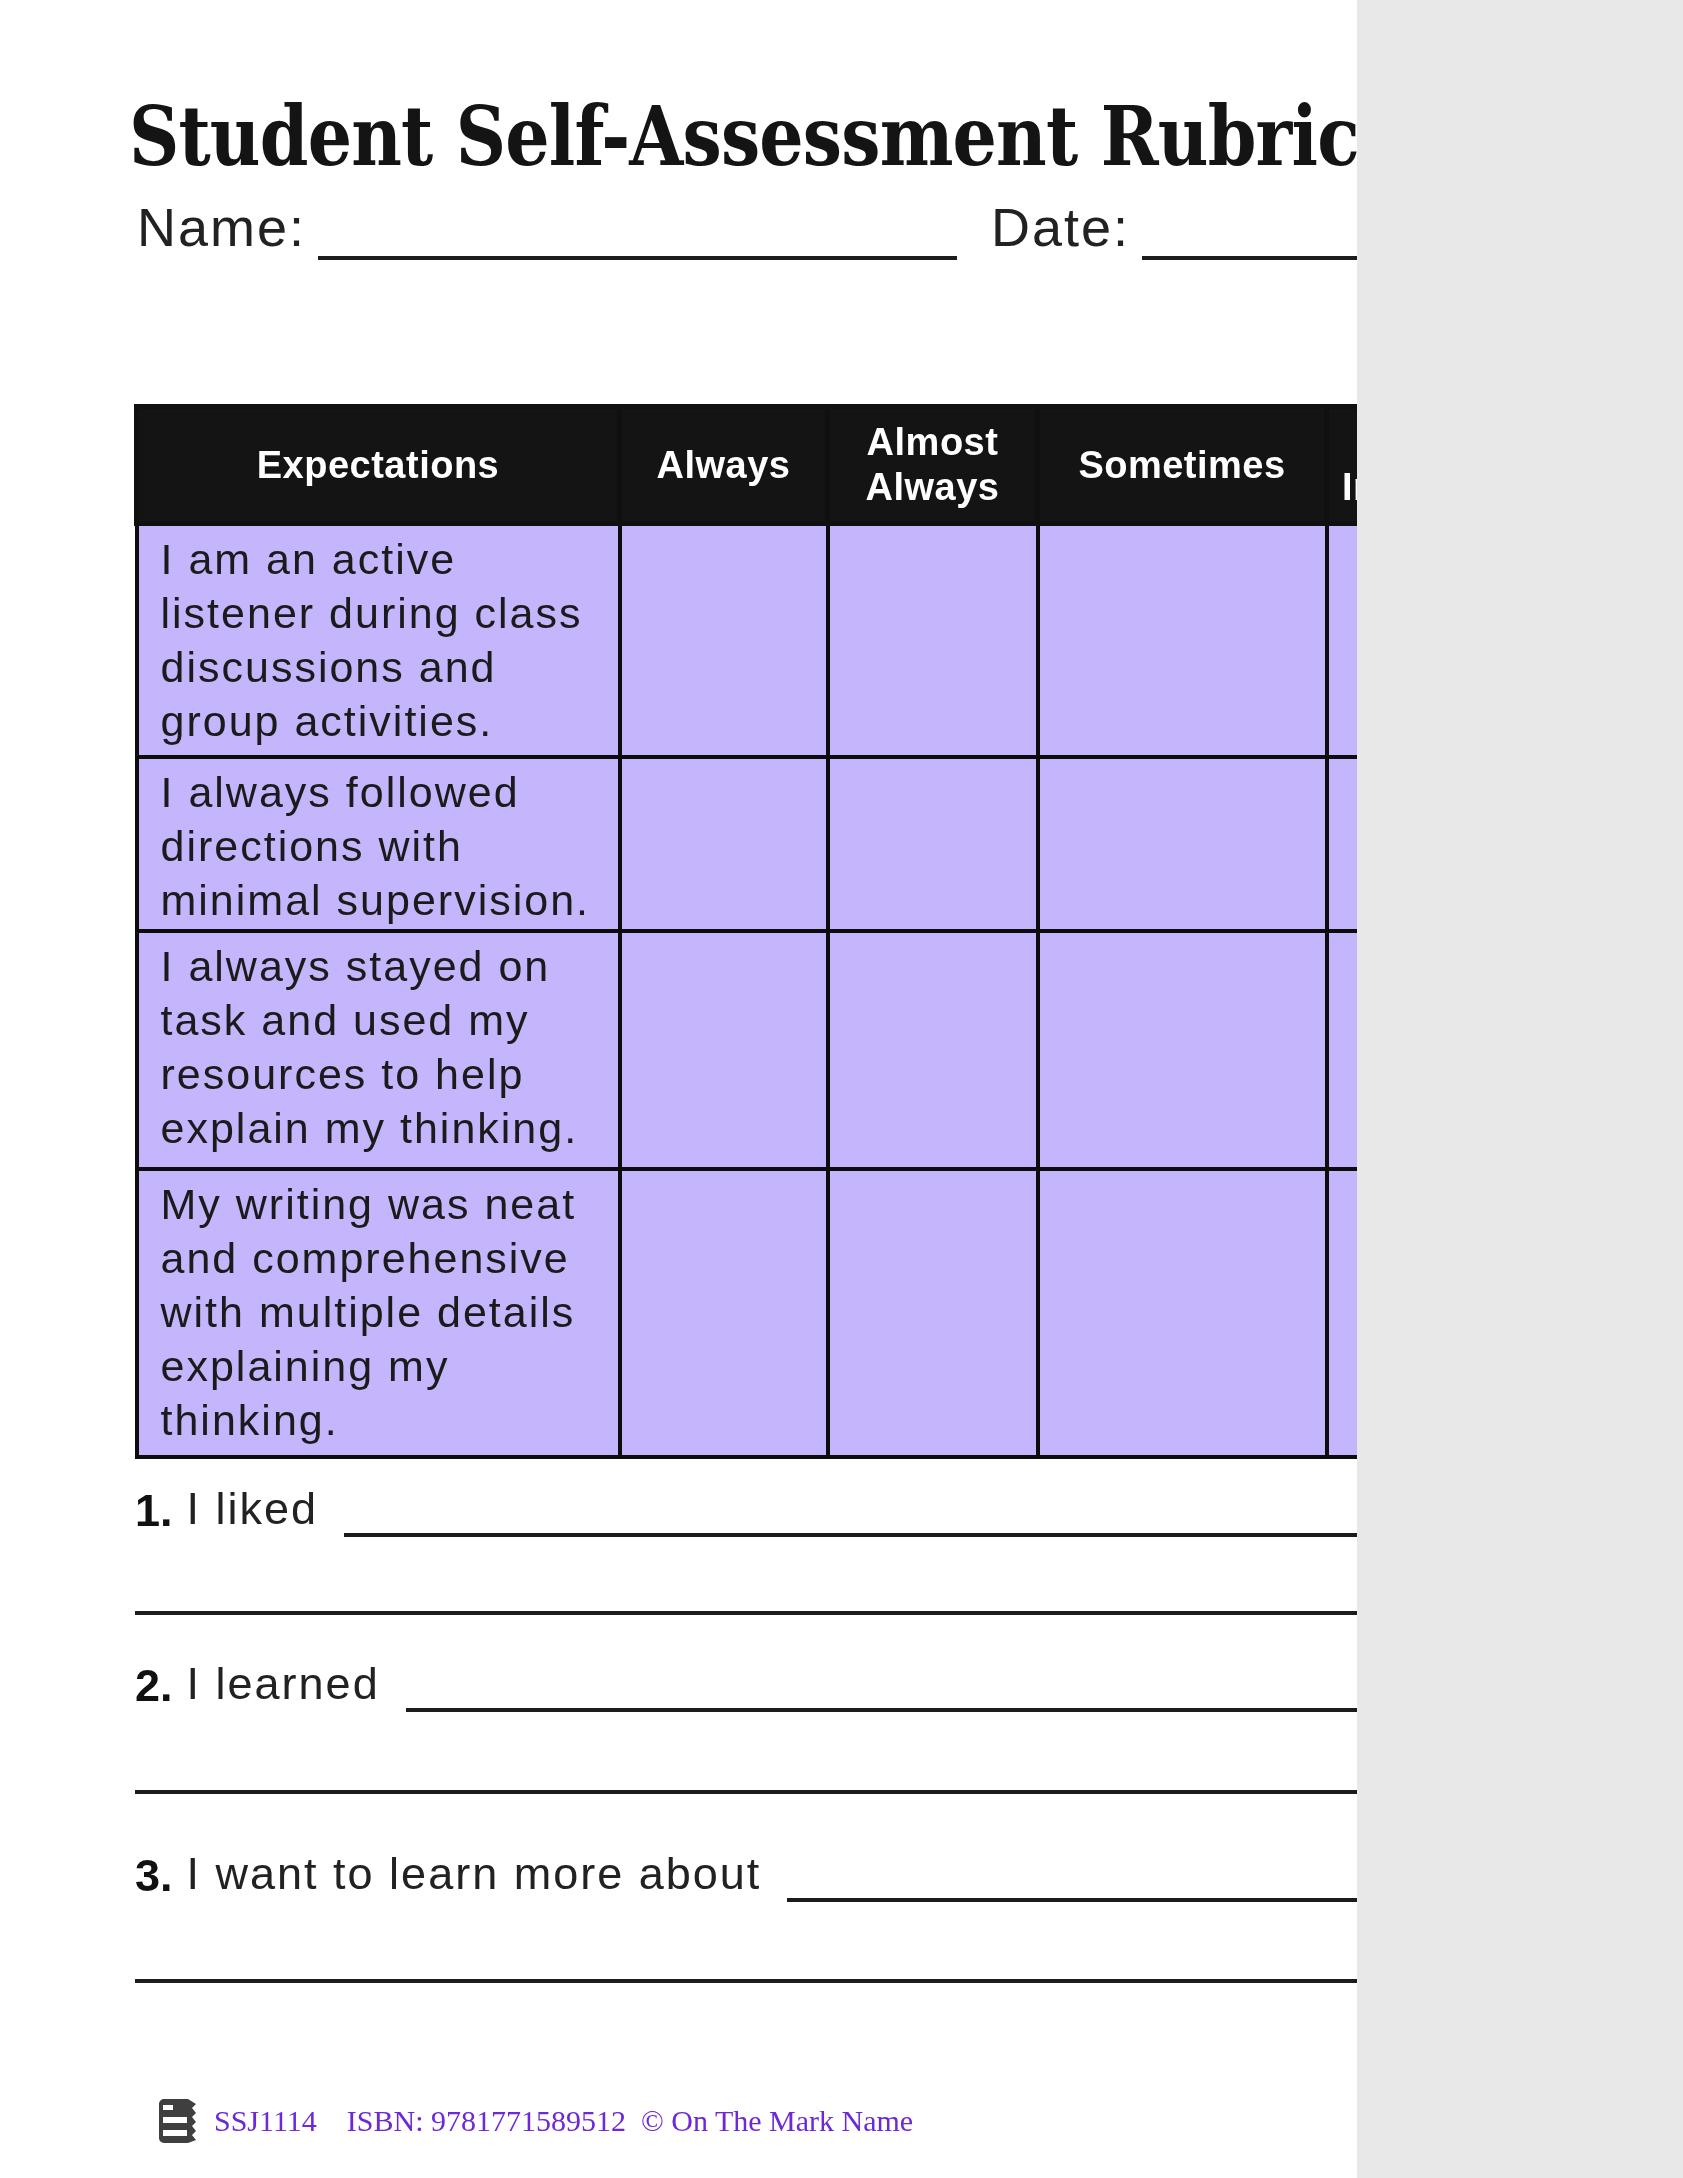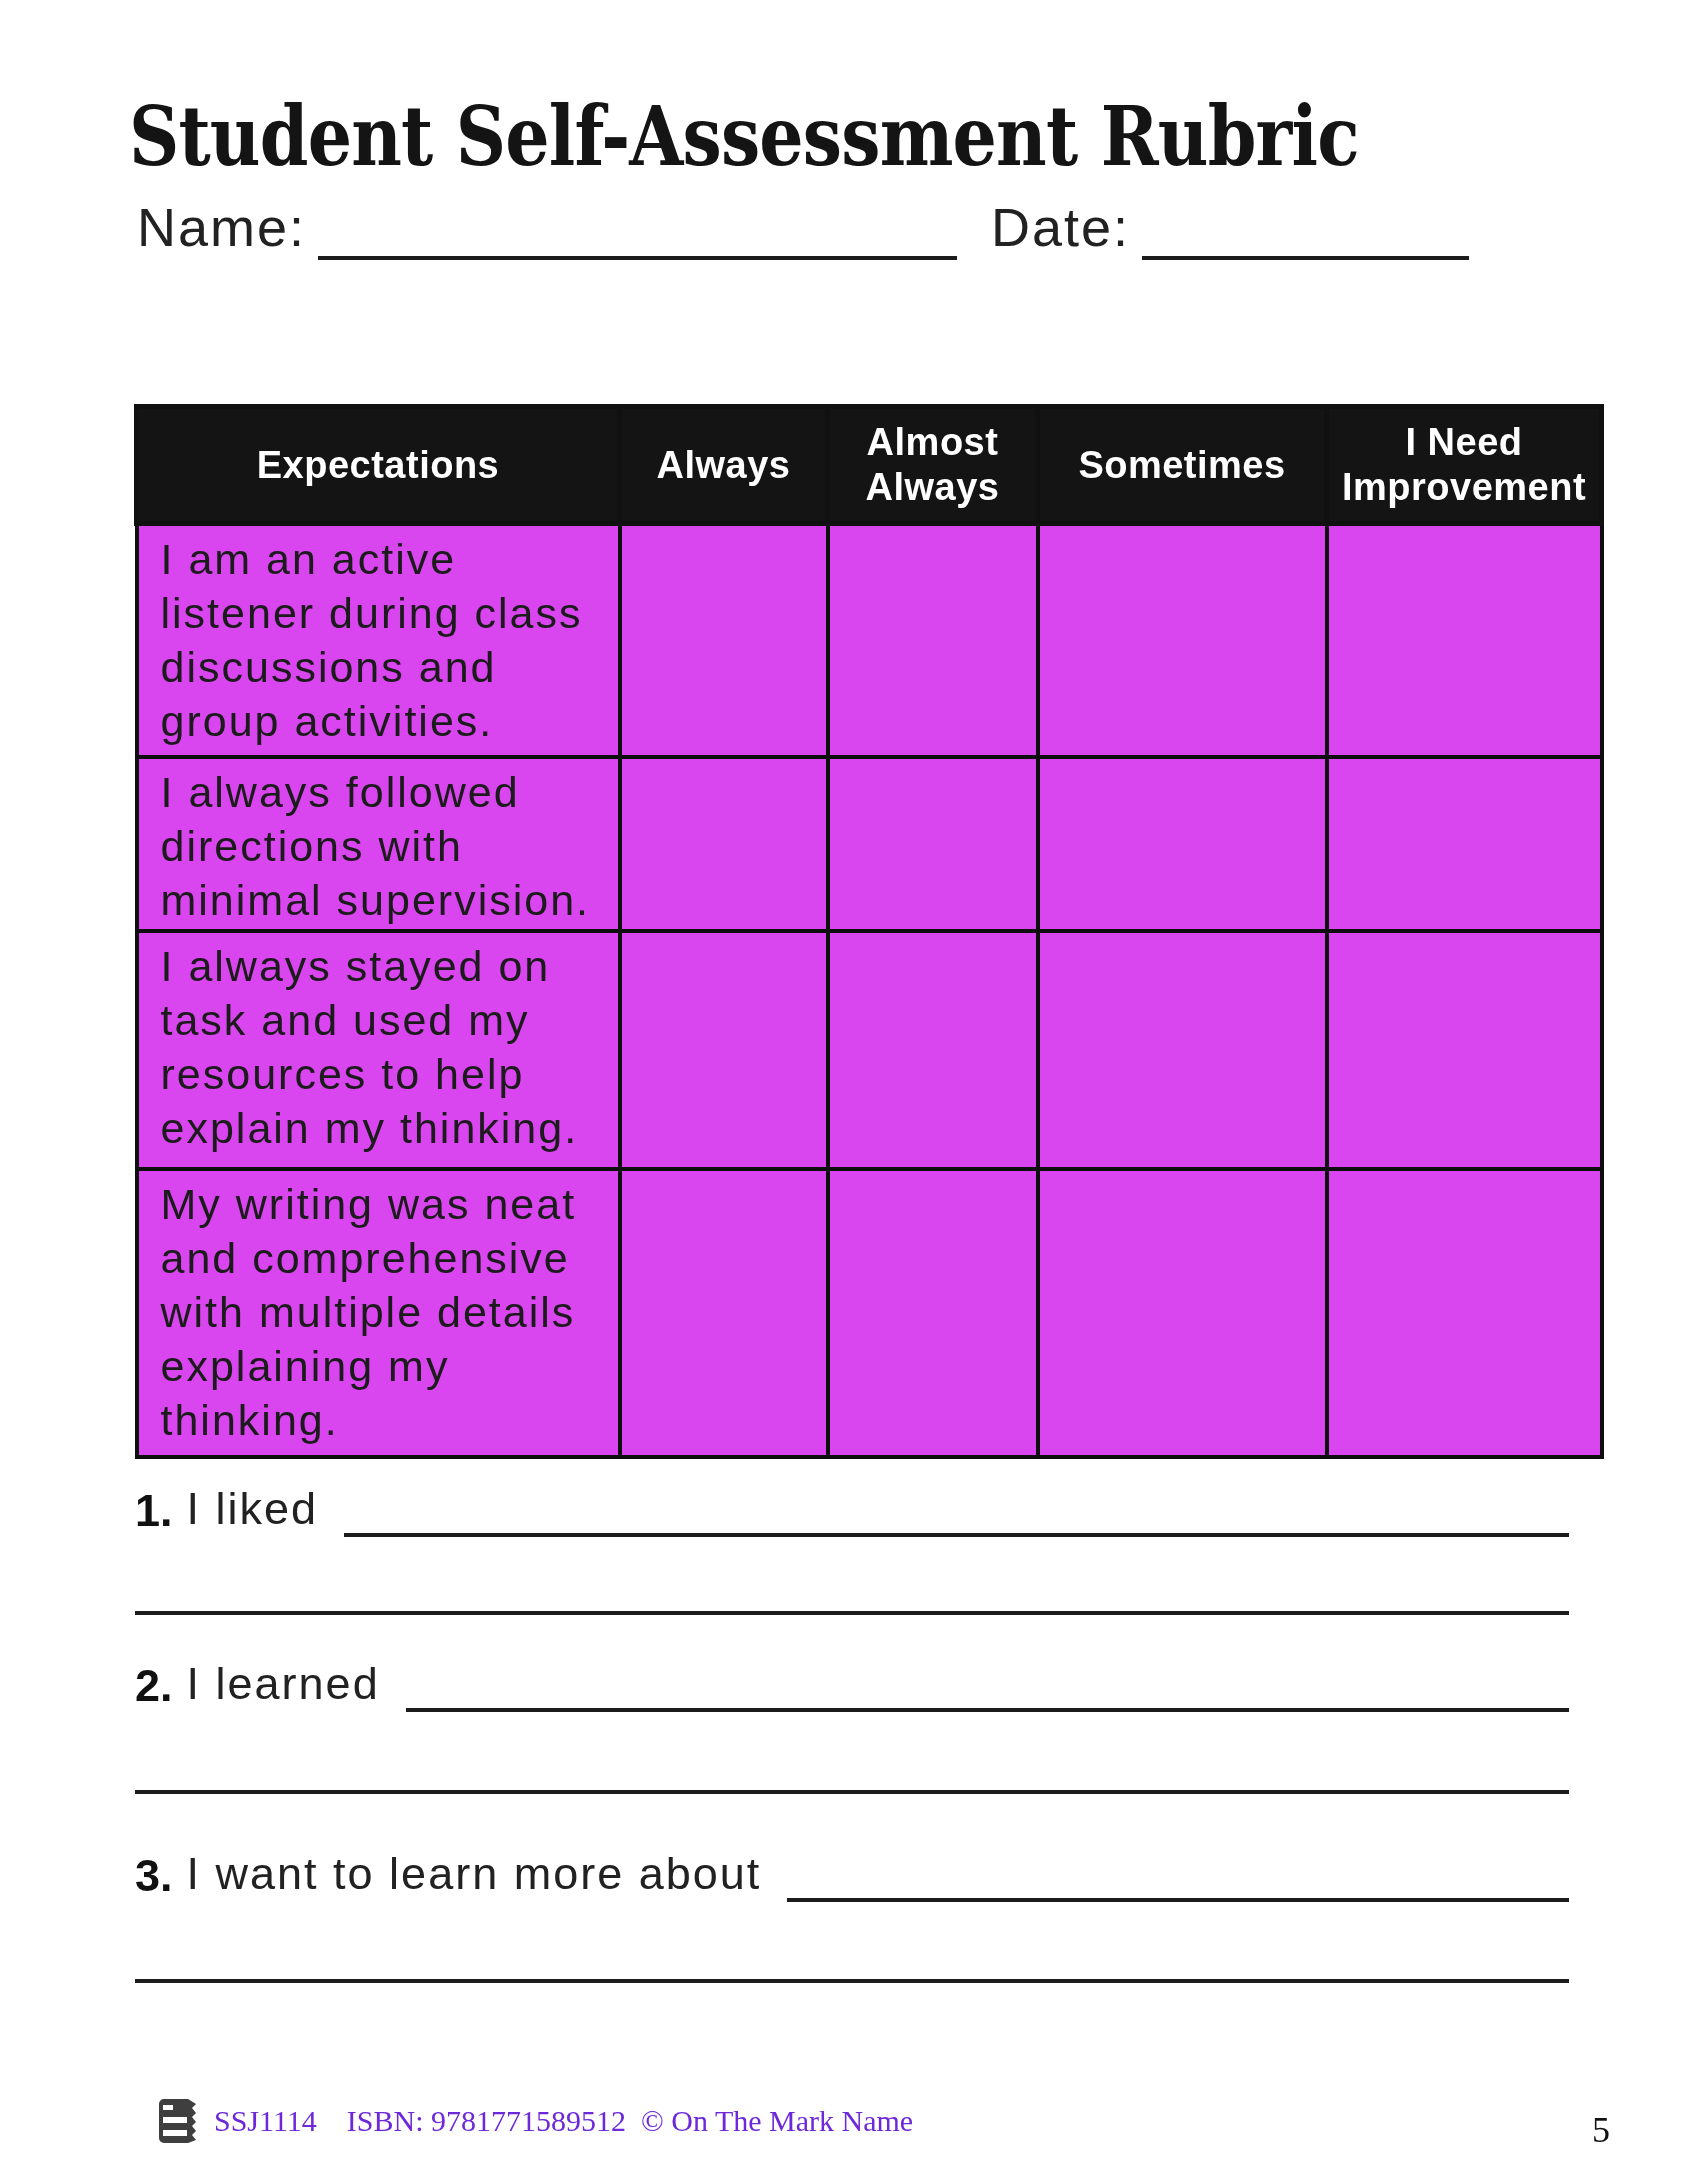--- a/index.html
+++ b/index.html
@@ -1,17 +1,17 @@
 <!DOCTYPE html>
 <html><head>
 <meta charset="utf-8">
 <style>
   html,body { margin:0; padding:0; background:#e8e8e8; }
   .page {
-    position:relative; width:1683px; height:2178px; background:#ffffff;
+    position:relative; width:1357px; height:2178px; background:#ffffff;
     font-family:"Liberation Sans", sans-serif; color:#161616; overflow:hidden;
   }
 
   
   .title {
     position:absolute; left:129px; top:95px; margin:0;
     font-family:"DejaVu Serif", serif; font-weight:700;
     font-size:83px; line-height:1; letter-spacing:-1px;
     transform:scaleX(0.84); transform-origin:0 50%;
     color:#141414; white-space:nowrap;
@@ -46,21 +46,21 @@
   }
   .rubric th {
     background:#141414; color:#ffffff; font-weight:700;
     font-size:38px; line-height:1.18; letter-spacing:0.5px;
     text-align:center; vertical-align:middle;
     height:104px; padding:4px 8px; white-space:pre-line;
     border:5px solid #101010; border-left:4px solid #ffffff;
   }
   .rubric th:first-child { border-left:5px solid #101010; }
   .rubric td {
-    border:4px solid #0d0d0d; background:#d946ef;
+    border:4px solid #0d0d0d; background:#c4b5fd;
     vertical-align:top; padding:6px 14px 0 22px;
   }
   .rubric tr.r1 td { height:223px; }
   .rubric tr.r2 td { height:164px; }
   .rubric tr.r3 td { height:228px; }
   .rubric tr.r4 td { height:278px; }
   .exp-text {
     display:block; font-size:43px; line-height:54px; letter-spacing:2px;
     color:#1b1b1b; white-space:pre-line; font-weight:400;
   }

